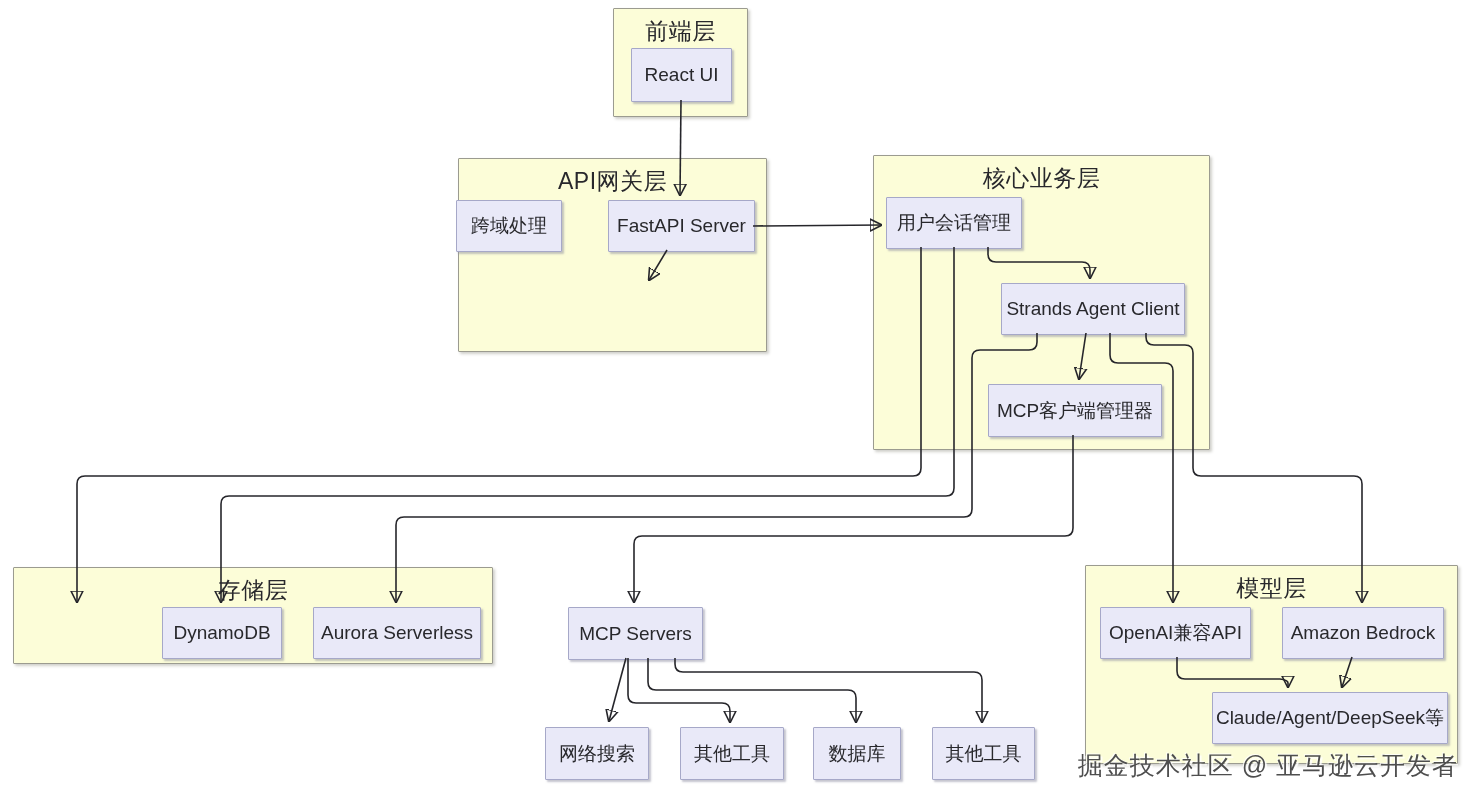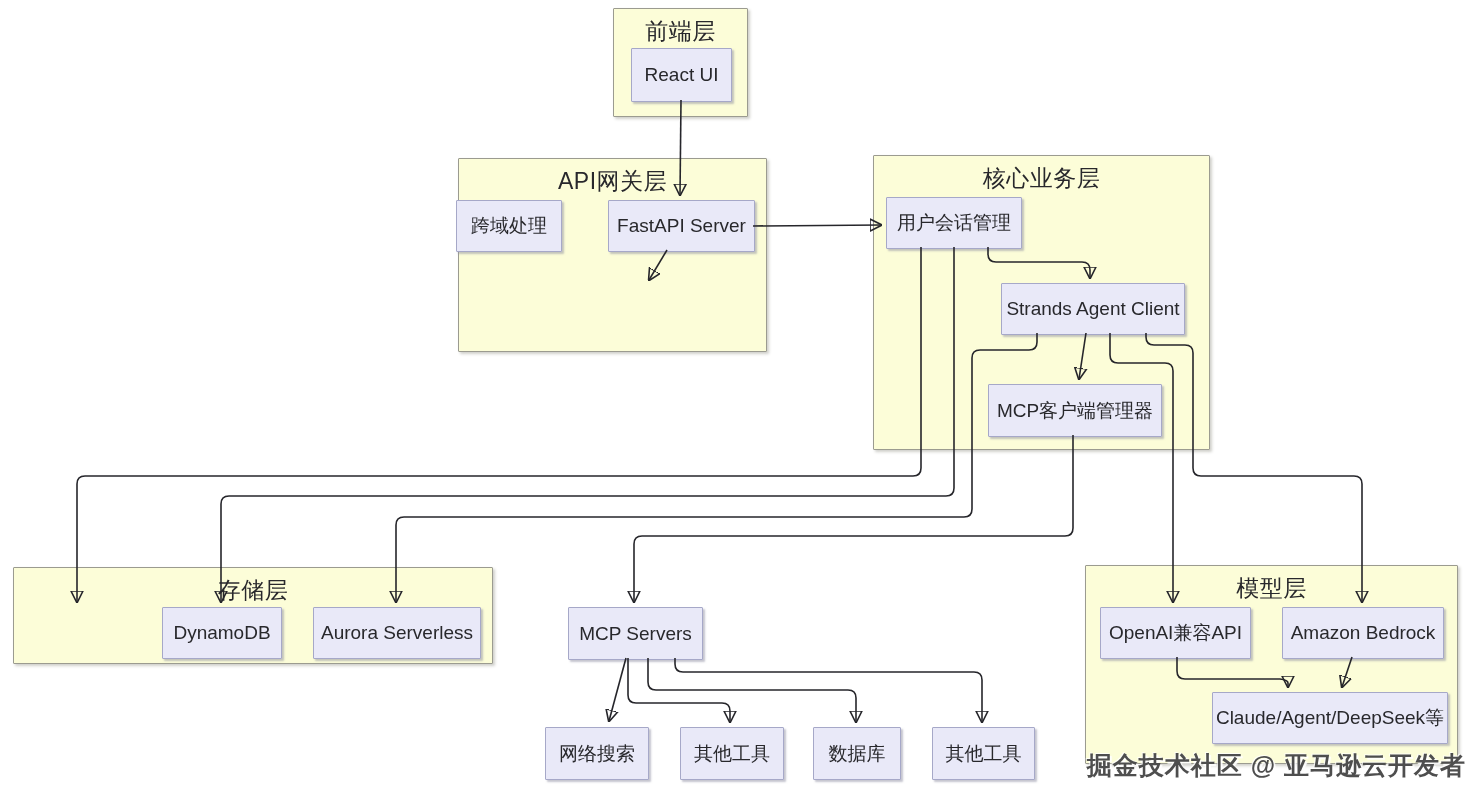--- a/index.html
+++ b/index.html
@@ -30,24 +30,23 @@
     position:absolute;display:flex;align-items:center;justify-content:center;
     background:var(--node-bg);border:1px solid var(--node-border);
     box-shadow:2px 2px 2px rgba(140,140,160,0.5);
     font-size:19px;color:var(--text);border-radius:1px;
     text-align:left;white-space:nowrap;
   }
   #edges{position:absolute;left:0;top:0;pointer-events:none;}
   #edges path{fill:none;stroke:var(--arrow);stroke-width:1.6px;}
   .watermark{
     position:absolute;left:1076px;top:749px;width:382px;
-    font-size:25px;font-weight:bold;color:#4e4e4e;
+    font-size:25px;font-weight:normal;color:#4e4e4e;
     letter-spacing:1px;white-space:nowrap;text-align:right;
     text-shadow:2px 2px 1px rgba(255,255,255,0.95),-1px -1px 0 rgba(255,255,255,0.75);
-    margin-left:8px;
   }
 </style>
 </head>
 <body>
 
 <div id="canvas">
 
   <div class="group" style="left:613px;top:8px;width:133px;height:107px">
     <span class="group-title">前端层</span>
   </div>

